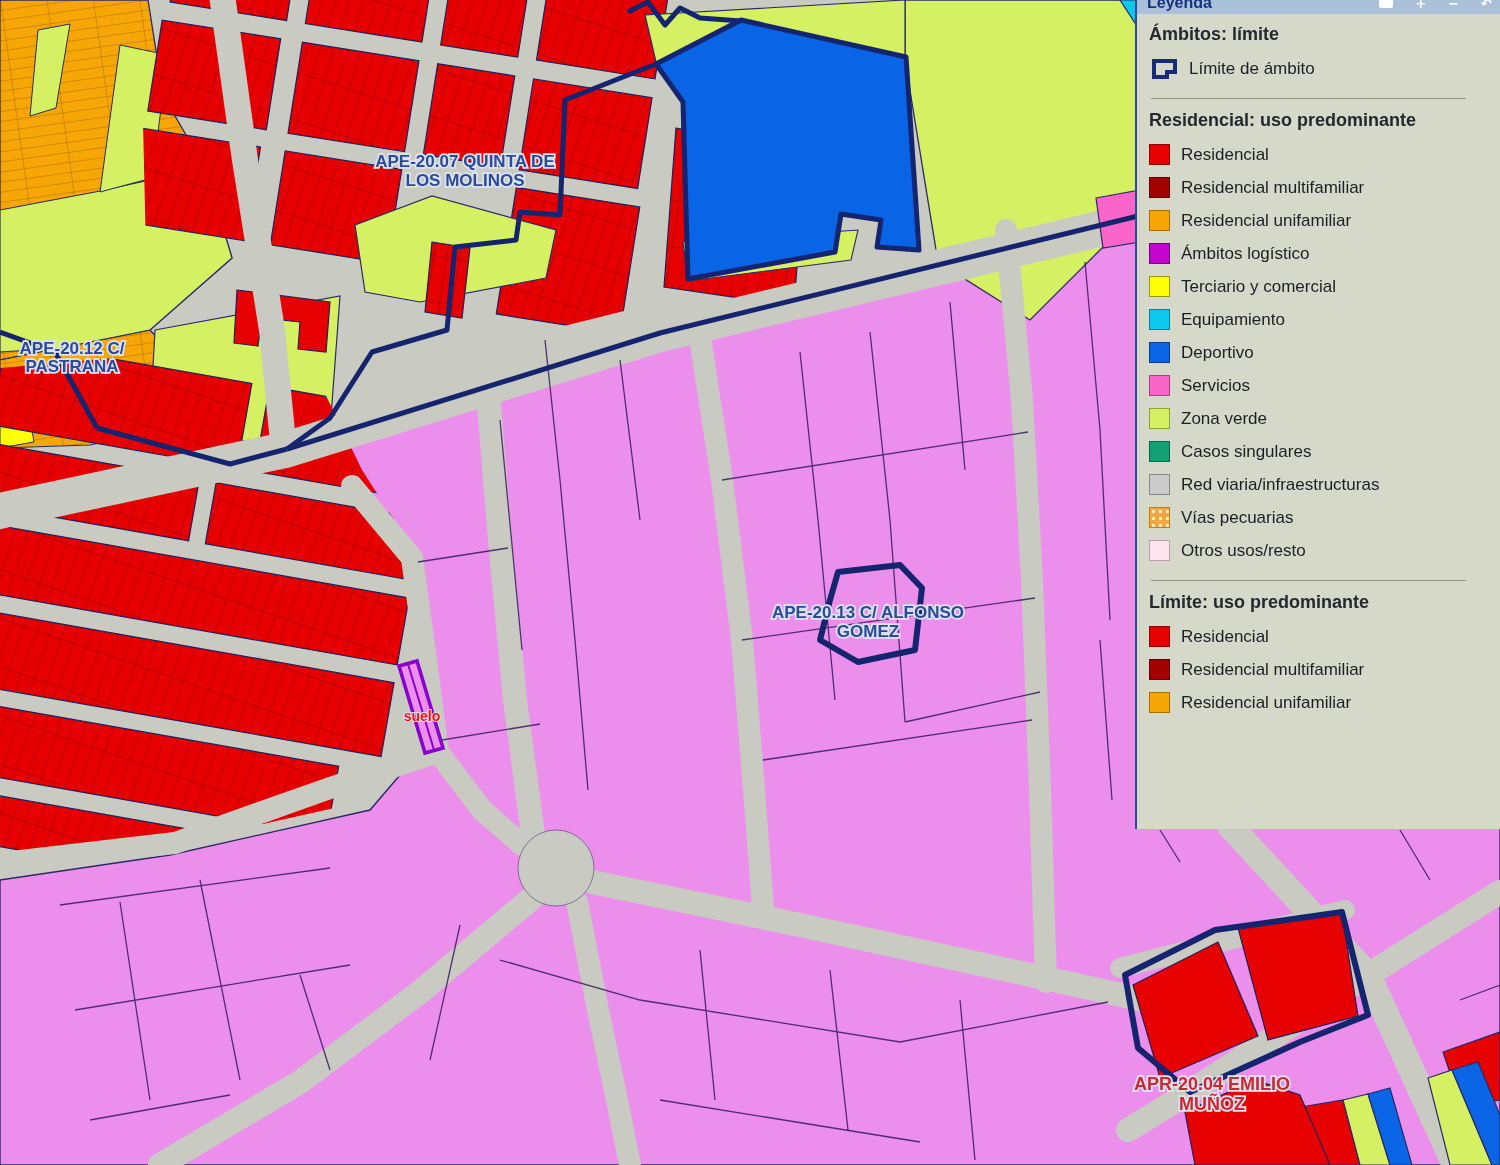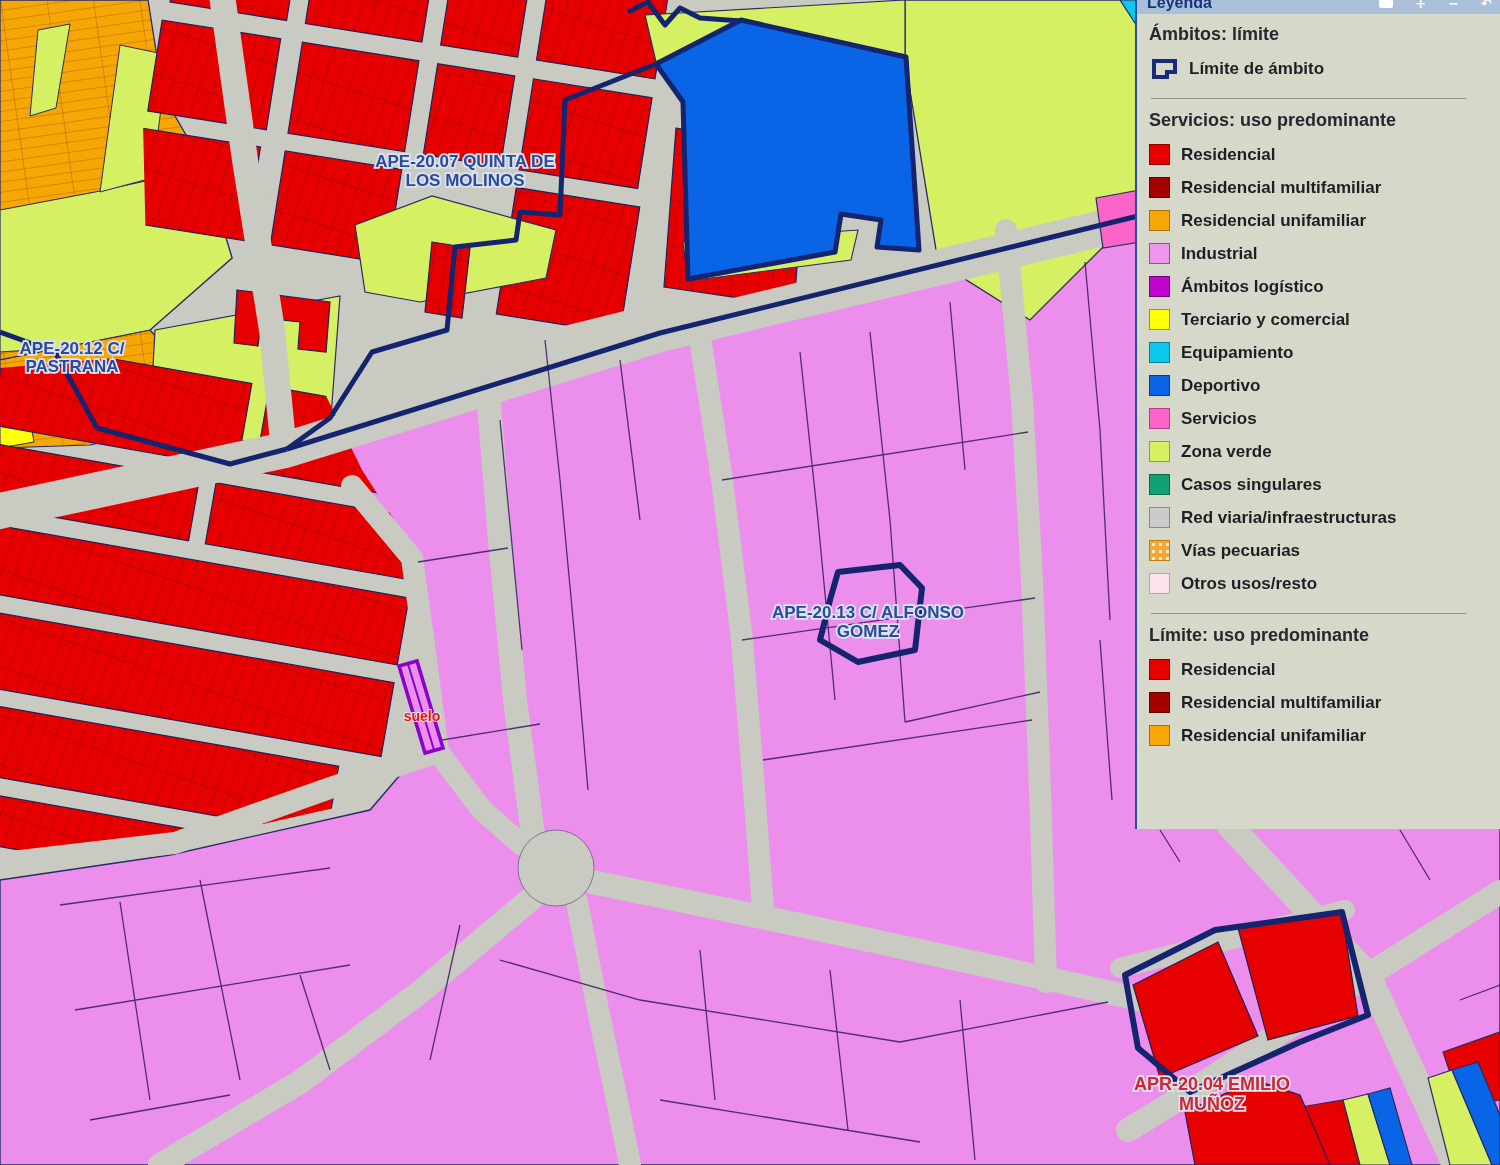--- a/index.html
+++ b/index.html
@@ -11,21 +11,21 @@
   #legend .titlebar{height:14px;background:#a9c0d8;display:flex;align-items:flex-start;
           justify-content:space-between;overflow:hidden;padding:0 8px 0 10px;}
   #legend .titlebar .ttl{font-size:16px;font-weight:bold;color:#16337e;margin-top:-6px;}
   #legend .tools{display:flex;gap:22px;margin-top:-3px;}
   #legend .tbtn{color:#fff;font-size:13px;font-weight:bold;line-height:14px;cursor:pointer;
           font-family:"DejaVu Sans",sans-serif;}
   .ico-cam{display:inline-block;width:14px;height:9px;background:#fff;border-radius:2px;margin-top:2px;}
   #legend .body{padding:4px 22px 0 12px;}
   .leg-h{font-size:18px;font-weight:bold;color:#25282e;margin:4px 0 6px 0;line-height:24px;}
   .leg-item{display:flex;align-items:center;height:33px;}
-  .leg-item .lab{font-size:17px;color:#1c1f24;font-weight:bold;}
+  .leg-item .lab{font-size:17px;color:#1c1f24;}
   .sw{width:21px;height:21px;border:1px solid #555;margin-right:11px;flex:0 0 auto;box-sizing:border-box;}
   .sep{border:none;border-top:1px solid #8f948a;margin:13px 12px 9px 2px;}
   .limite-ic{margin-right:10px;flex:0 0 auto;}
   
   .sw-res{background:#e60000;border-color:#8f0000}
   .sw-resmf{background:#a30000;border-color:#5f0000}
   .sw-resuf{background:#f7a705;border-color:#a86e00}
   .sw-ind{background:#ee96ee;border-color:#95509a}
   .sw-alm{background:#c303ce;border-color:#6f0080}
   .sw-ter{background:#ffff05;border-color:#9a9a00}
@@ -221,38 +221,34 @@
   <div class="body">
     <div class="leg-h">Ámbitos: límite</div>
     <div class="leg-item">
       <svg class="limite-ic" width="30" height="24">
         <path d="M5,4 H26 V15 H18 V20 H5 Z" fill="none" stroke="#1a2a7a" stroke-width="4" stroke-linejoin="miter"></path>
       </svg>
       <span class="lab">Límite de ámbito</span>
     </div>
     <hr class="sep">
 
-    <div class="leg-h">Servicios: uso predominante</div>
+    <div class="leg-h">Residencial: uso predominante</div>
     <div class="leg-item">
           <span class="sw sw-res"></span>
           <span class="lab">Residencial</span>
         </div>
     <div class="leg-item">
           <span class="sw sw-resmf"></span>
           <span class="lab">Residencial multifamiliar</span>
         </div>
     <div class="leg-item">
           <span class="sw sw-resuf"></span>
           <span class="lab">Residencial unifamiliar</span>
         </div>
     <div class="leg-item">
-          <span class="sw sw-ind"></span>
-          <span class="lab">Industrial</span>
-        </div>
-    <div class="leg-item">
           <span class="sw sw-alm"></span>
           <span class="lab">Ámbitos logístico</span>
         </div>
     <div class="leg-item">
           <span class="sw sw-ter"></span>
           <span class="lab">Terciario y comercial</span>
         </div>
     <div class="leg-item">
           <span class="sw sw-equ"></span>
           <span class="lab">Equipamiento</span>

